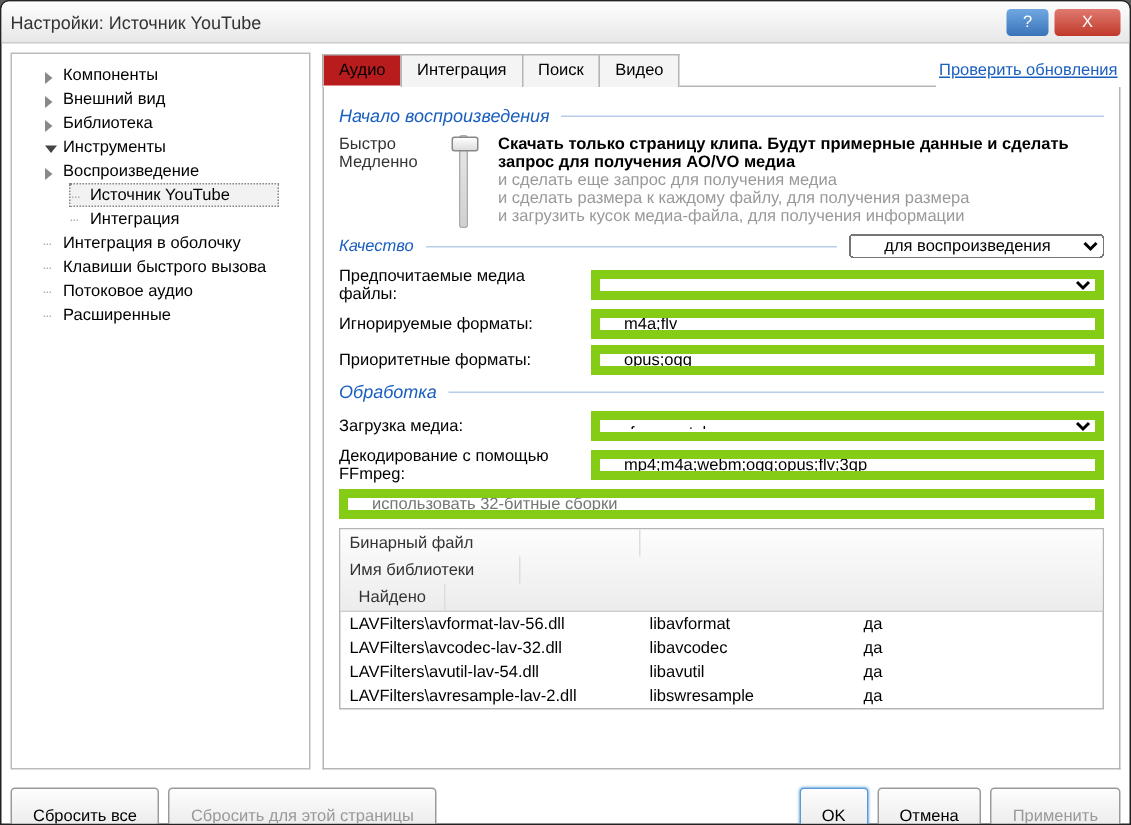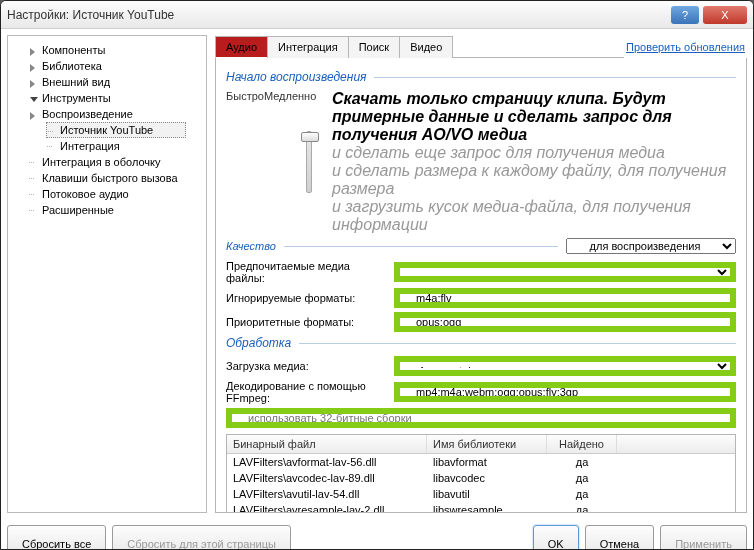--- a/index.html
+++ b/index.html
@@ -29,36 +29,36 @@
 .tab.active { background: #b91c1c; border-bottom: 1px solid #fff; color: #000; }
 .check-link { color: #1a5fbf; text-decoration: underline; margin-left: auto; padding: 4px 2px; cursor: pointer; }
 .content { border: 1px solid #b5b5b5; border-top: none; padding: 8px 10px 6px 10px; height: 100%; overflow: hidden; }
 .section-head { color: #1a5fbf; font-size: 12px; font-style: italic; display: flex; align-items: center; margin: 4px 0 6px 0; }
 .section-head::after { content: ""; flex: 1; border-top: 1px solid #b8cde8; margin-left: 8px; }
 .section-head.with-select { gap: 8px; }
 .section-head.with-select::after { content: none; }
 .section-head select { flex: 0 0 170px; margin-left: auto; text-align: center; }
 .section-head .line { flex:1; border-top:1px solid #b8cde8; }
 .playback { display: flex; gap: 10px; margin-bottom: 4px; }
-.speed-col { width: 60px; display: flex; flex-direction: row; justify-content: flex-start; font-size: 11px; color: #333; }
+.speed-col { width: 60px; display: flex; flex-direction: column; justify-content: flex-start; font-size: 11px; color: #333; }
 .slider-col { width: 26px; display: flex; flex-direction: column; align-items: center; justify-content: center; }
 .vslider { width: 6px; height: 62px; background: linear-gradient(#e8e8e8,#d0d0d0); border: 1px solid #aaa; border-radius: 2px; position: relative; }
 .vslider-thumb { position: absolute; top: 0px; left: -6px; width: 18px; height: 10px; background: linear-gradient(#fefefe,#ddd); border: 1px solid #888; border-radius: 2px; }
 .desc-col { flex: 1; }
-.desc-col div { font-size: 16px; font-style: italic; }
+.desc-col div { font-size: 11px; }
 .desc-col .bold { font-weight: bold; }
 .desc-col .muted { color: #999; }
 .formrow { display: flex; align-items: center; margin: 4px 0; gap: 8px; }
 .formrow label { width: 160px; color: #000; }
 .formrow input[type=text], .formrow select, .inp { flex: 1; border: 6px solid #84cc16; padding: 2px 16px; height: 20px; background: #fff; color: #000; }
 .formrow .muted-input { color: #999; }
 .chk { display: flex; align-items: center; gap: 6px; margin: 6px 0; }
 .chk input { width: 13px; height: 13px; accent-color: #3b8; }
 .table { border: 1px solid #b5b5b5; margin-top: 6px; }
-.thead { display: flex; background: linear-gradient(#fdfdfd,#ececec); border-bottom: 1px solid #ccc; }
+.thead { display: flex; background: linear-gradient(#fdfdfd,#ececec); border-bottom: 1px solid #ccc; flex-direction: column; }
 .thead div { padding: 3px 6px; border-right: 1px solid #ddd; font-weight: normal; color: #333; }
 .trow { display: flex; }
 .trow div { padding: 2px 6px; color: #000; }
 .col1 { width: 200px; }
 .col2 { width: 120px; }
 .col3 { width: 70px; text-align: center; }
 .footer { display: flex; gap: 6px; padding: 6px; align-items: center; }
 .btn { border: 1px solid #9a9a9a; background: linear-gradient(#fdfdfd,#e4e4e4); padding: 3px 14px; border-radius: 3px; cursor: default; height: 38px; }
 .btn.disabled { color: #999; }
 .btn.default { border: 1px solid #5b9bd5; box-shadow: 0 0 2px #7fb6ea; }
@@ -72,22 +72,22 @@
     <span class="titlebar-text">Настройки: Источник YouTube</span>
     <div class="titlebar-btns">
       <div class="tbtn help">?</div>
       <div class="tbtn close">X</div>
     </div>
   </div>
 
   <div class="body">
     <div class="tree">
       <div class="tree-item"><span>Компоненты</span></div>
+      <div class="tree-item"><span>Внешний вид</span></div>
       <div class="tree-item"><span>Библиотека</span></div>
-      <div class="tree-item"><span>Внешний вид</span></div>
       <div class="tree-item expanded"><span>Инструменты</span></div>
       <div class="tree-item"><span>Воспроизведение</span></div>
       <div class="tree-sub">
         <div class="tree-item noexp selected"><span class="dots">···</span><span>Источник YouTube</span></div>
         <div class="tree-item noexp"><span class="dots">···</span><span>Интеграция</span></div>
       </div>
       <div class="tree-item noexp"><span class="dots">···</span><span>Интеграция в оболочку</span></div>
       <div class="tree-item noexp"><span class="dots">···</span><span>Клавиши быстрого вызова</span></div>
       <div class="tree-item noexp"><span class="dots">···</span><span>Потоковое аудио</span></div>
       <div class="tree-item noexp"><span class="dots">···</span><span>Расширенные</span></div>
@@ -161,21 +161,21 @@
             <div class="col1">Бинарный файл</div>
             <div class="col2">Имя библиотеки</div>
             <div class="col3">Найдено</div>
           </div>
           <div class="trow">
             <div class="col1">LAVFilters\avformat-lav-56.dll</div>
               <div class="col2">libavformat</div>
               <div class="col3">да</div>
           </div>
           <div class="trow">
-            <div class="col1">LAVFilters\avcodec-lav-89.dll</div>
+            <div class="col1">LAVFilters\avcodec-lav-32.dll</div>
               <div class="col2">libavcodec</div>
               <div class="col3">да</div>
           </div>
           <div class="trow">
             <div class="col1">LAVFilters\avutil-lav-54.dll</div>
               <div class="col2">libavutil</div>
               <div class="col3">да</div>
           </div>
           <div class="trow">
             <div class="col1">LAVFilters\avresample-lav-2.dll</div>

